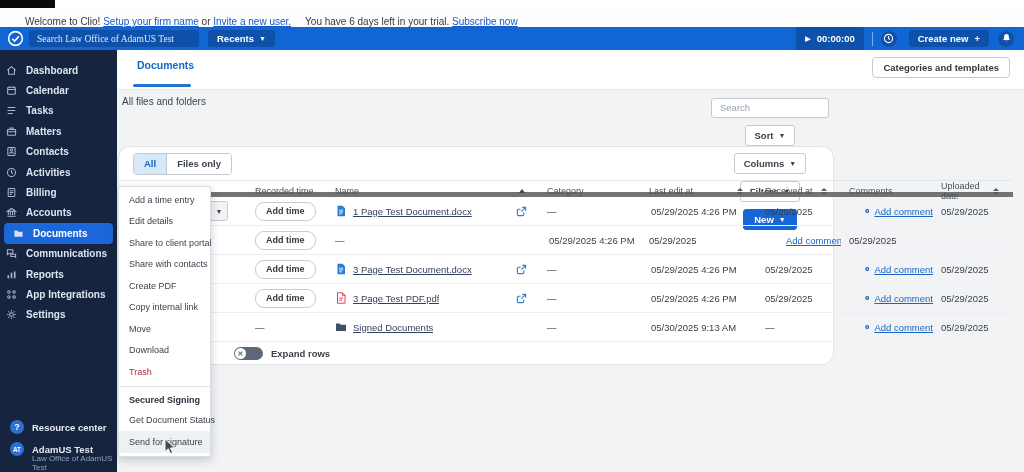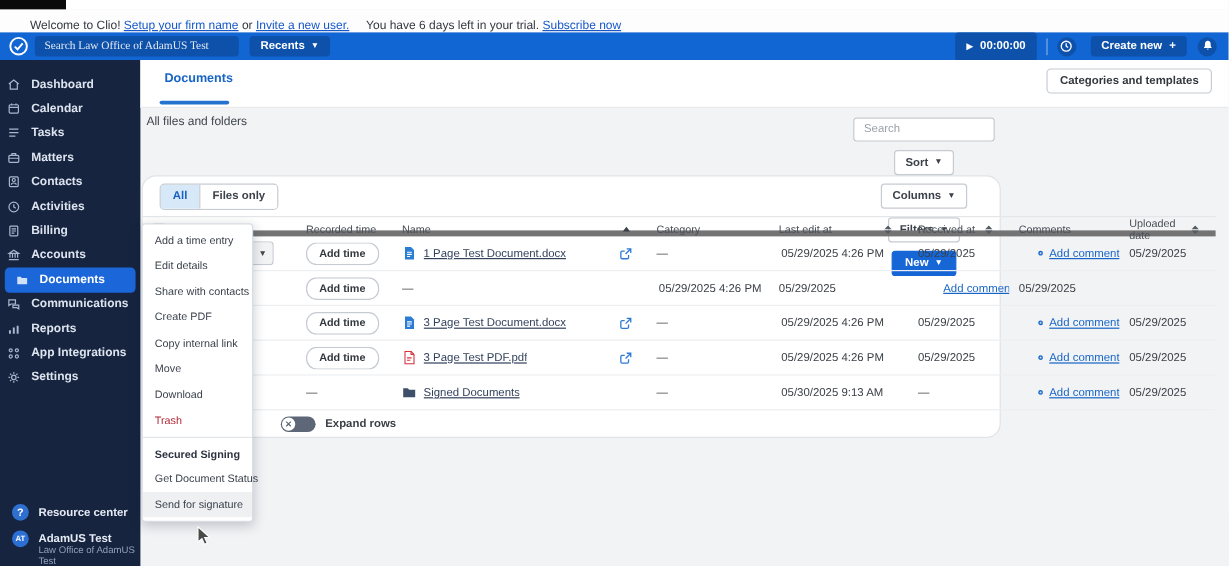--- a/index.html
+++ b/index.html
@@ -480,20 +480,21 @@
             <span class="knob">✕</span>
           </div>
         <span class="exlabel">Expand rows</span>
       </div>
     </div>
   </div>
 
   <div class="menu">
     <div class="mi">Add a time entry</div>
     <div class="mi">Edit details</div>
+    <div class="mi">Share to client portal</div>
     <div class="mi">Share with contacts</div>
     <div class="mi">Create PDF</div>
     <div class="mi">Copy internal link</div>
     <div class="mi">Move</div>
     <div class="mi">Download</div>
     <div class="mi danger">Trash</div>
     <div class="msec">
       <div class="mhead">Secured Signing</div>
       <div class="mi">Get Document Status</div>
       <div class="mi hovered">Send for signature</div>

